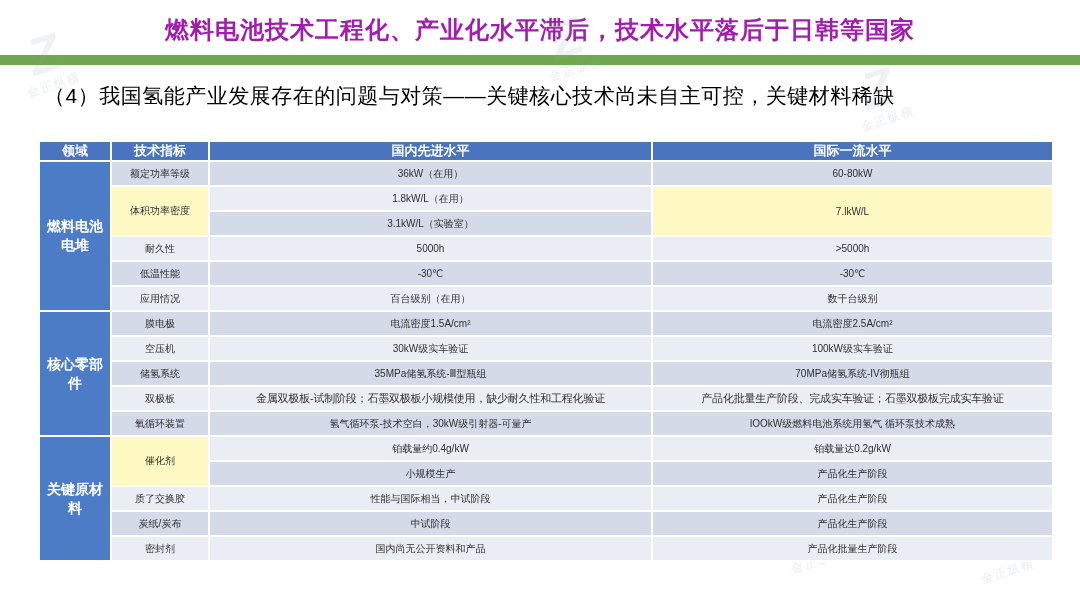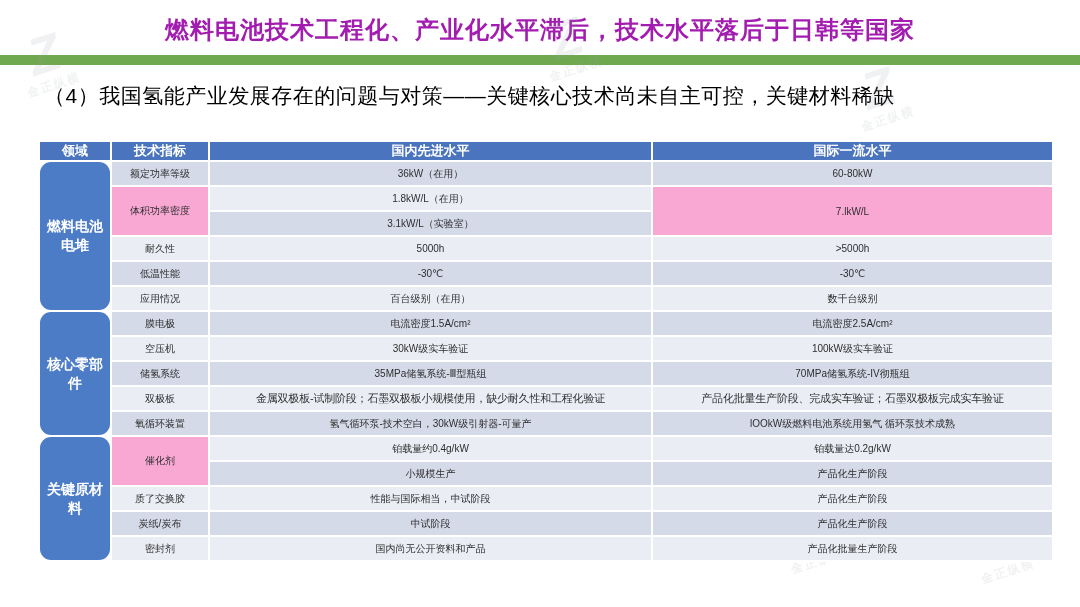--- a/index.html
+++ b/index.html
@@ -35,25 +35,25 @@
     padding:0 3px;overflow:hidden;white-space:nowrap;
     text-align:center;vertical-align:middle;
   }
   th{
     height:16px;background:#4A74BD;color:#ffffff;
     font-size:13px;font-weight:bold;
   }
   td{height:23px;font-size:10px;color:#2e2e2e;}
   td.section{
     background:#4D7CC7;color:#ffffff;font-weight:bold;font-size:14px;
-    white-space:normal;line-height:1.35;padding:0 6px;border-radius:11px;
+    white-space:normal;line-height:1.35;padding:0 6px;
   }
   tbody tr:nth-child(odd) td.stripe{background:#D5DAE9;}
   tbody tr:nth-child(even) td.stripe{background:#EBEDF5;}
-  td.merged{background:#f9a8d4;margin-left:34px;}
+  td.merged{background:#fef9c3;margin-left:34px;}
   td.long{font-size:11px;letter-spacing:-0.2px;}
   .wm{
     position:absolute;color:#9aa3ad;opacity:0.14;
     transform:rotate(-18deg);text-align:center;line-height:1;
     pointer-events:none;font-weight:bold;
   }
   .wm .wm-z{font-size:52px;font-style:italic;display:block;}
   .wm .wm-t{font-size:12px;display:block;letter-spacing:2px;}
 </style>
 </head>

